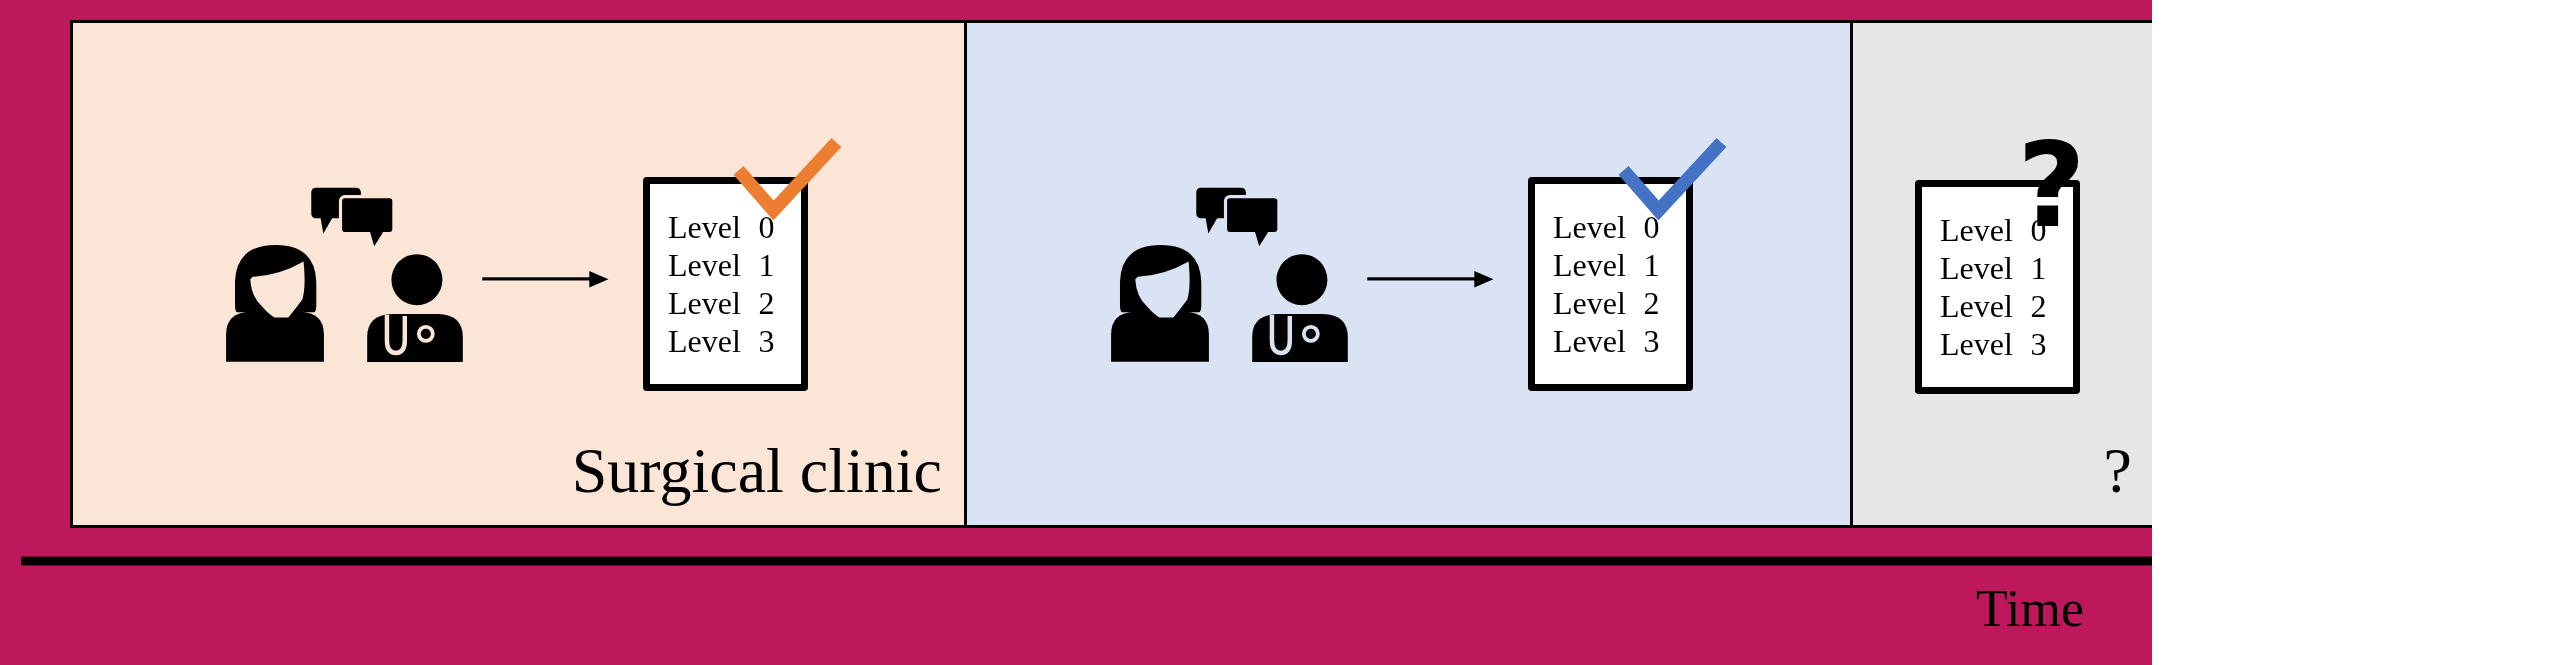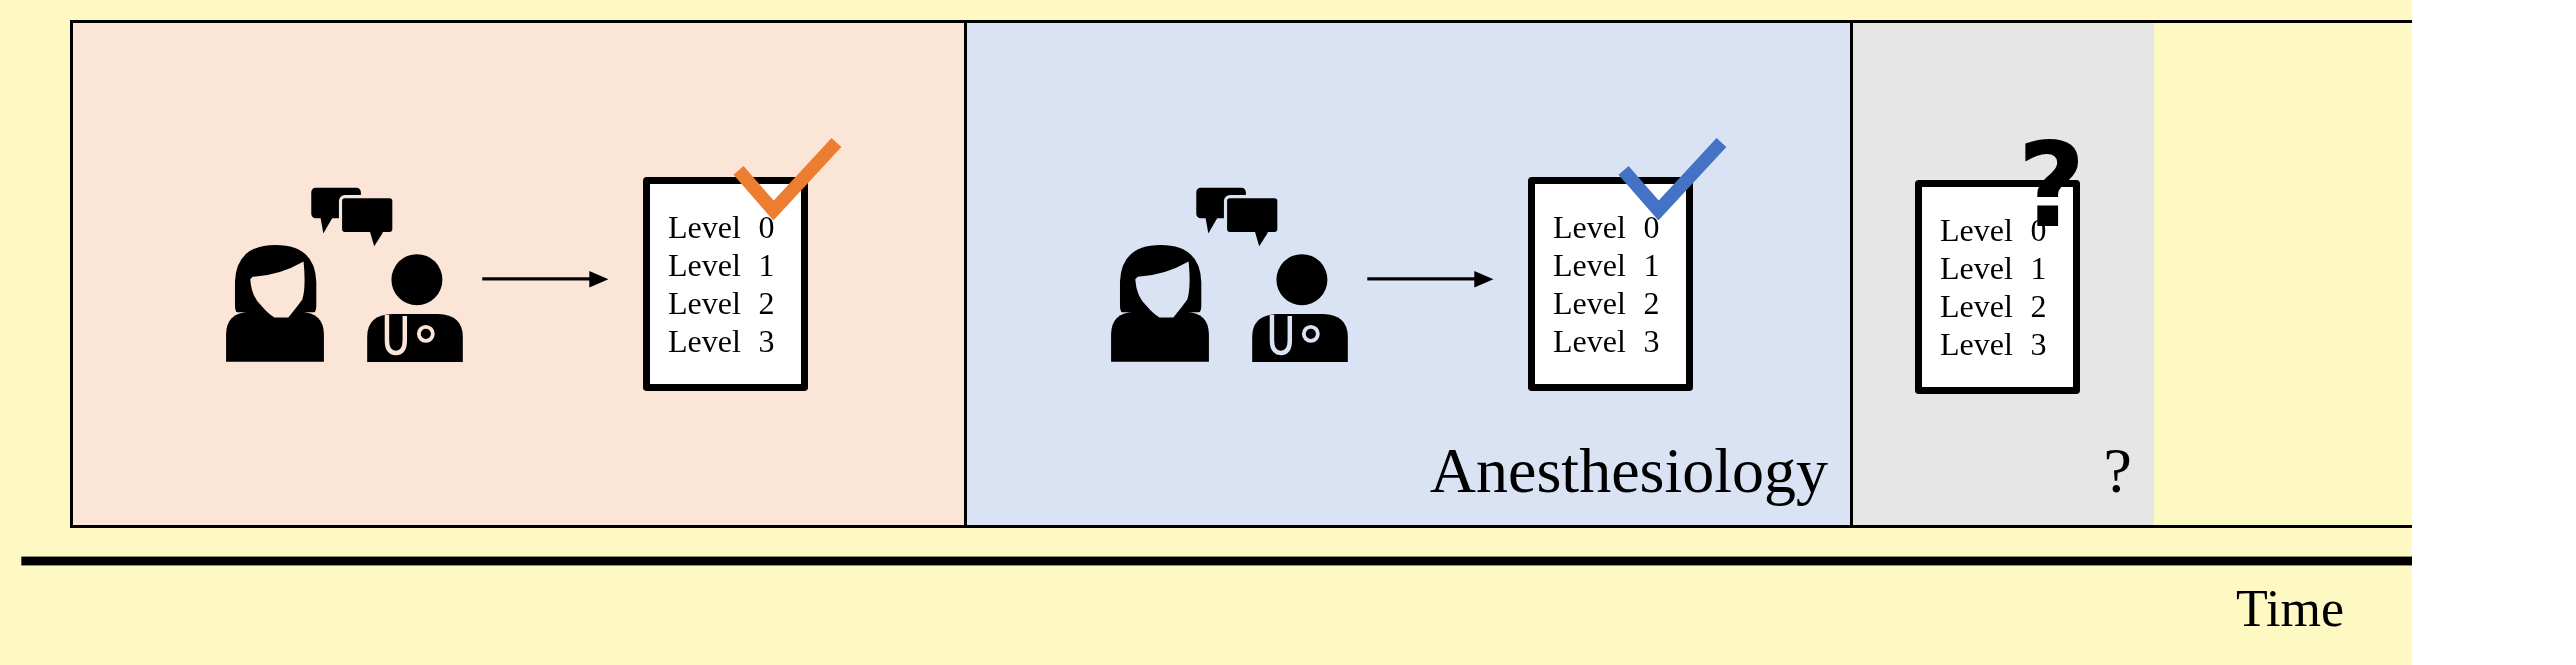--- a/index.html
+++ b/index.html
@@ -1,17 +1,17 @@
 <!DOCTYPE html>
 <html style="font-size:10.2px"><head>
 <meta charset="utf-8">
 <style>
   html,body { margin:0; padding:0; background:#ffffff; }
   body { width:2576px; height:666px; font-family:"Liberation Serif", serif; color:#000; }
-  .stage { position:relative; width:2412px; height:666px; overflow:hidden; background:#fef9c3; }
+  .stage { position:relative; width:2152px; height:666px; overflow:hidden; background:#be185d; }
 
   .box { position:absolute; left:70px; top:20.4px; width:2391px; height:508px;
          border:3.8px solid #000; box-sizing:border-box; display:flex; }
 
   .panel { position:relative; height:100%; box-sizing:border-box; }
   .panel + .panel { border-left:3.8px solid #000; }
   .p0 { width:891px; background:#FBE5D6; --bg:#FBE5D6; }
   .p1 { width:886px; background:#DAE3F3; --bg:#DAE3F3; }
   .p2 { width:302px;  background:#E2EFD9; --bg:#E2EFD9; }
   .p3 { width:304px;  background:#E7E6E6; --bg:#E7E6E6; }
@@ -69,20 +69,21 @@
         <div class="doc-line">Level 0</div>
         <div class="doc-line">Level 1</div>
         <div class="doc-line">Level 2</div>
         <div class="doc-line">Level 3</div>
       </div>
 
       <svg class="abs" style="left:654px; top:108px;" width="121" height="89" viewBox="0 0 190 140">
         <polyline points="18,62 73,125 172,18" fill="none" stroke="#ED7D31" stroke-width="21" stroke-miterlimit="10"></polyline>
       </svg>
 
+      <div class="plabel">Surgical clinic</div>
     </section>
 
     <section class="panel p1">
       <svg class="abs" style="left:228px; top:162px;" width="89" height="64" viewBox="0 0 140 100">
         <rect x="2" y="4" width="78" height="48" rx="7" fill="#000"></rect>
         <polygon points="16,48 21,76 36,50" fill="#000"></polygon>
         <rect x="48" y="18" width="84" height="58" rx="7" fill="#000" style="stroke:var(--bg)" stroke-width="5"></rect>
         <polygon points="94,72 101,96 115,74" fill="#000"></polygon>
       </svg>
 
@@ -108,21 +109,20 @@
         <div class="doc-line">Level 0</div>
         <div class="doc-line">Level 1</div>
         <div class="doc-line">Level 2</div>
         <div class="doc-line">Level 3</div>
       </div>
 
       <svg class="abs" style="left:645px; top:108px;" width="121" height="89" viewBox="0 0 190 140">
         <polyline points="18,62 73,125 172,18" fill="none" stroke="#4472C4" stroke-width="21" stroke-miterlimit="10"></polyline>
       </svg>
 
-      <div class="plabel">Anesthesiology</div>
     </section>
 
 
     <section class="panel p3">
       <div class="doc" style="left:62px; top:157px;">
         <div class="doc-line">Level 0</div>
         <div class="doc-line">Level 1</div>
         <div class="doc-line">Level 2</div>
         <div class="doc-line">Level 3</div>
       </div>

